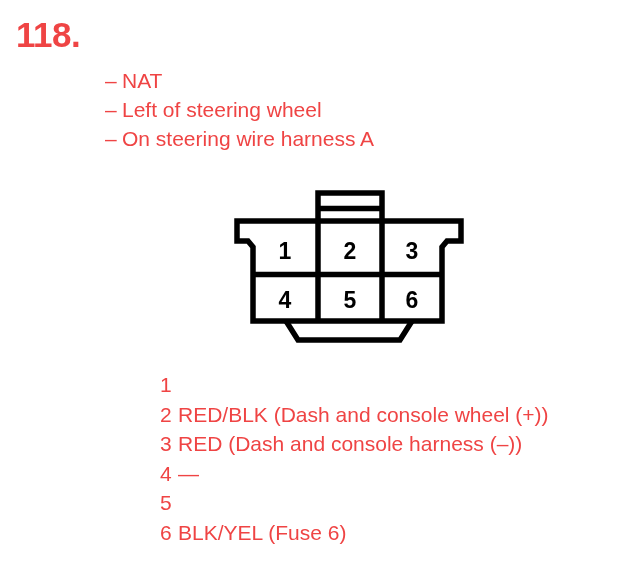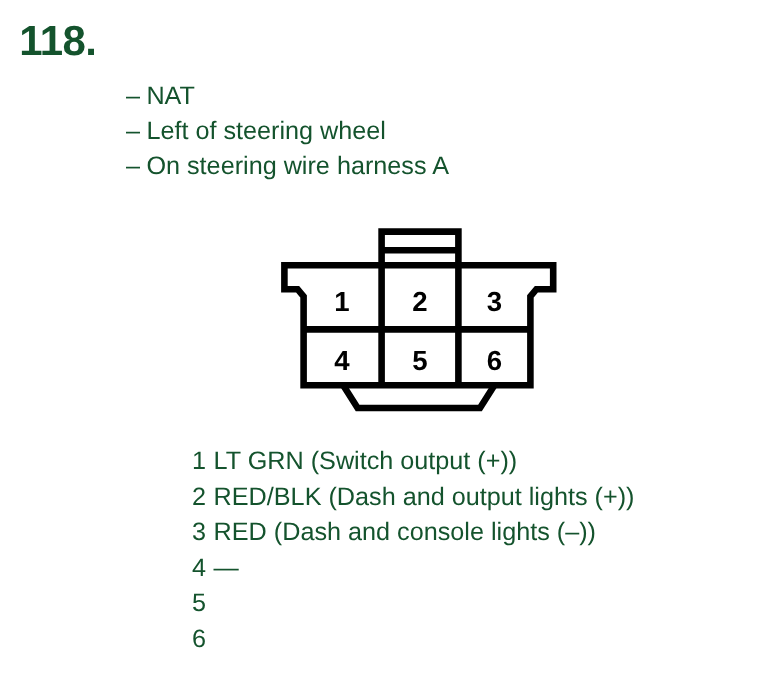--- a/index.html
+++ b/index.html
@@ -5,21 +5,21 @@
   html, body {
     margin: 0;
     padding: 0;
     background: #ffffff;
   }
   .page {
     position: relative;
     width: 640px;
     height: 570px;
     background: #ffffff;
-    color: #14532d;
+    color: #ef4444;
     font-family: "Liberation Sans", "DejaVu Sans", sans-serif;
     overflow: hidden;
   }
   .title {
     position: absolute;
     left: 16px;
     top: 17px;
     display: flex;
     gap: 15px;
     font-size: 35px;
@@ -122,35 +122,35 @@
     <text x="350" y="259">2</text>
     <text x="412" y="259">3</text>
     <text x="285" y="308">4</text>
     <text x="350" y="308">5</text>
     <text x="412" y="308">6</text>
   </svg>
 
   <div class="pinlist">
     <div class="pinrow">
       <span class="pn">1</span>
-      <span class="pd">LT GRN (Switch output (+))</span>
     </div>
     <div class="pinrow">
       <span class="pn">2</span>
-      <span class="pd">RED/BLK (Dash and output lights (+))</span>
+      <span class="pd">RED/BLK (Dash and console wheel (+))</span>
     </div>
     <div class="pinrow">
       <span class="pn">3</span>
-      <span class="pd">RED (Dash and console lights (–))</span>
+      <span class="pd">RED (Dash and console harness (–))</span>
     </div>
     <div class="pinrow">
       <span class="pn">4</span>
       <span class="pd">—</span>
     </div>
     <div class="pinrow">
       <span class="pn">5</span>
     </div>
     <div class="pinrow">
       <span class="pn">6</span>
+      <span class="pd">BLK/YEL (Fuse 6)</span>
     </div>
   </div>
 
 </div>
 
 </body></html>

